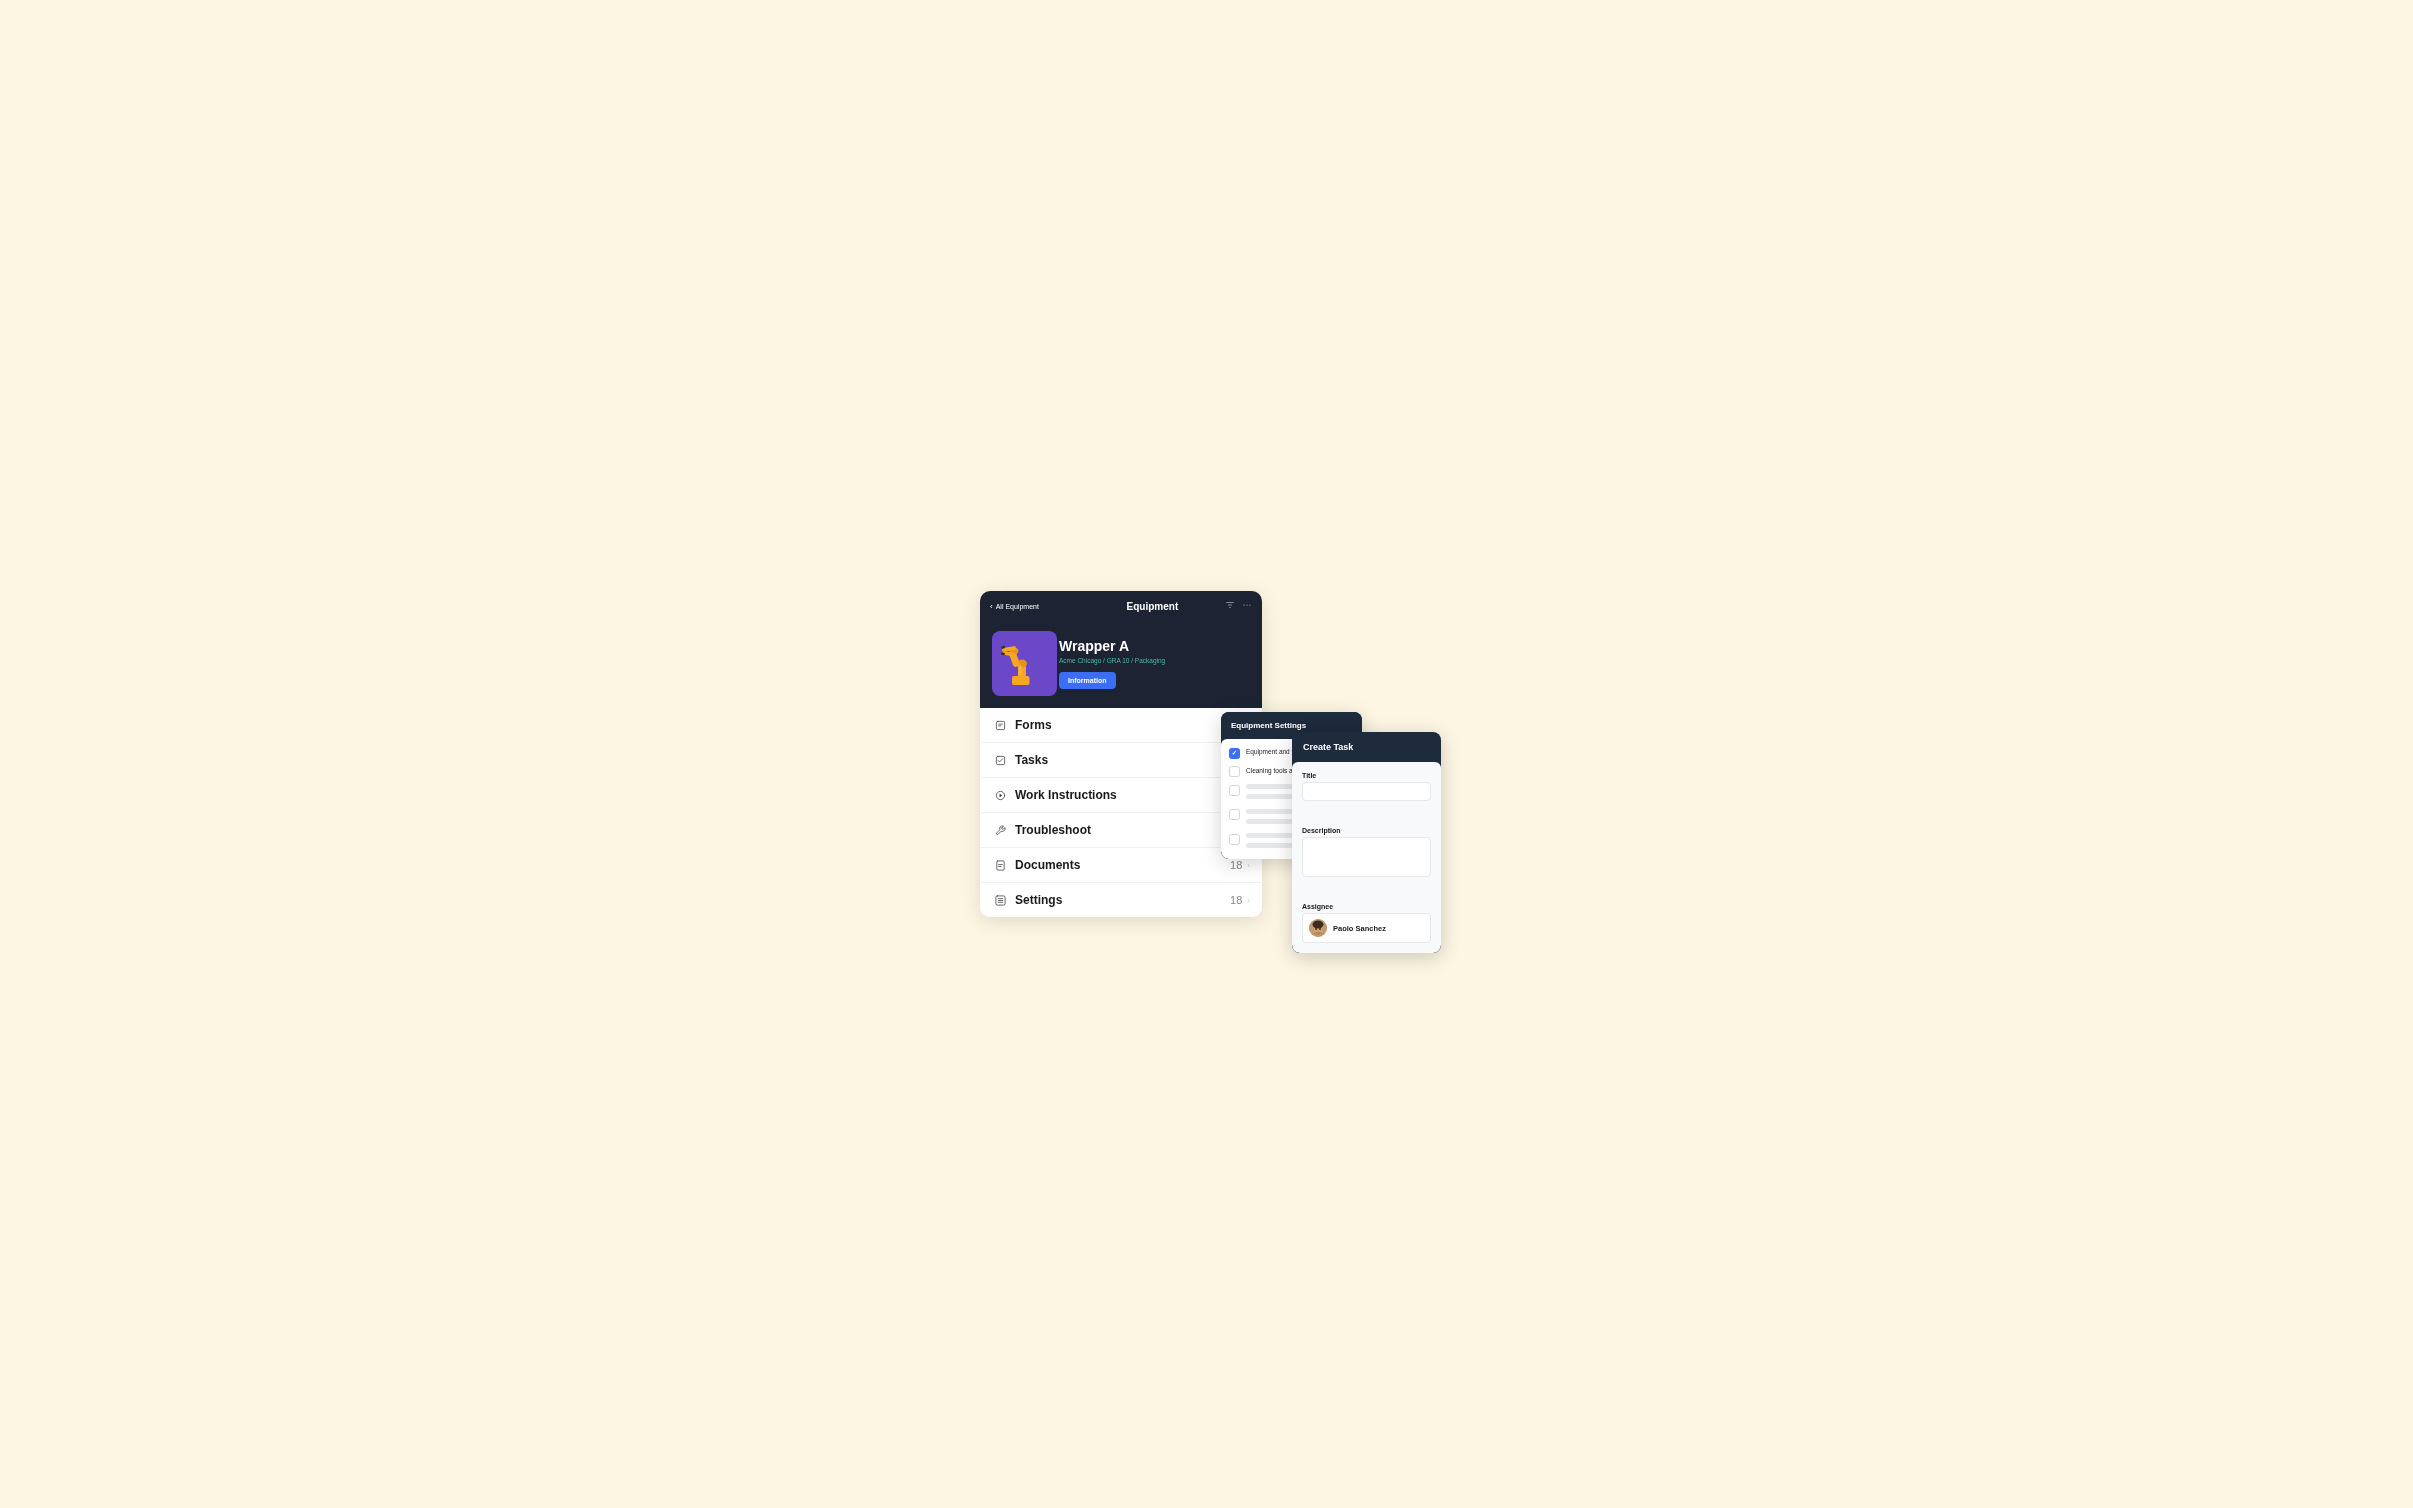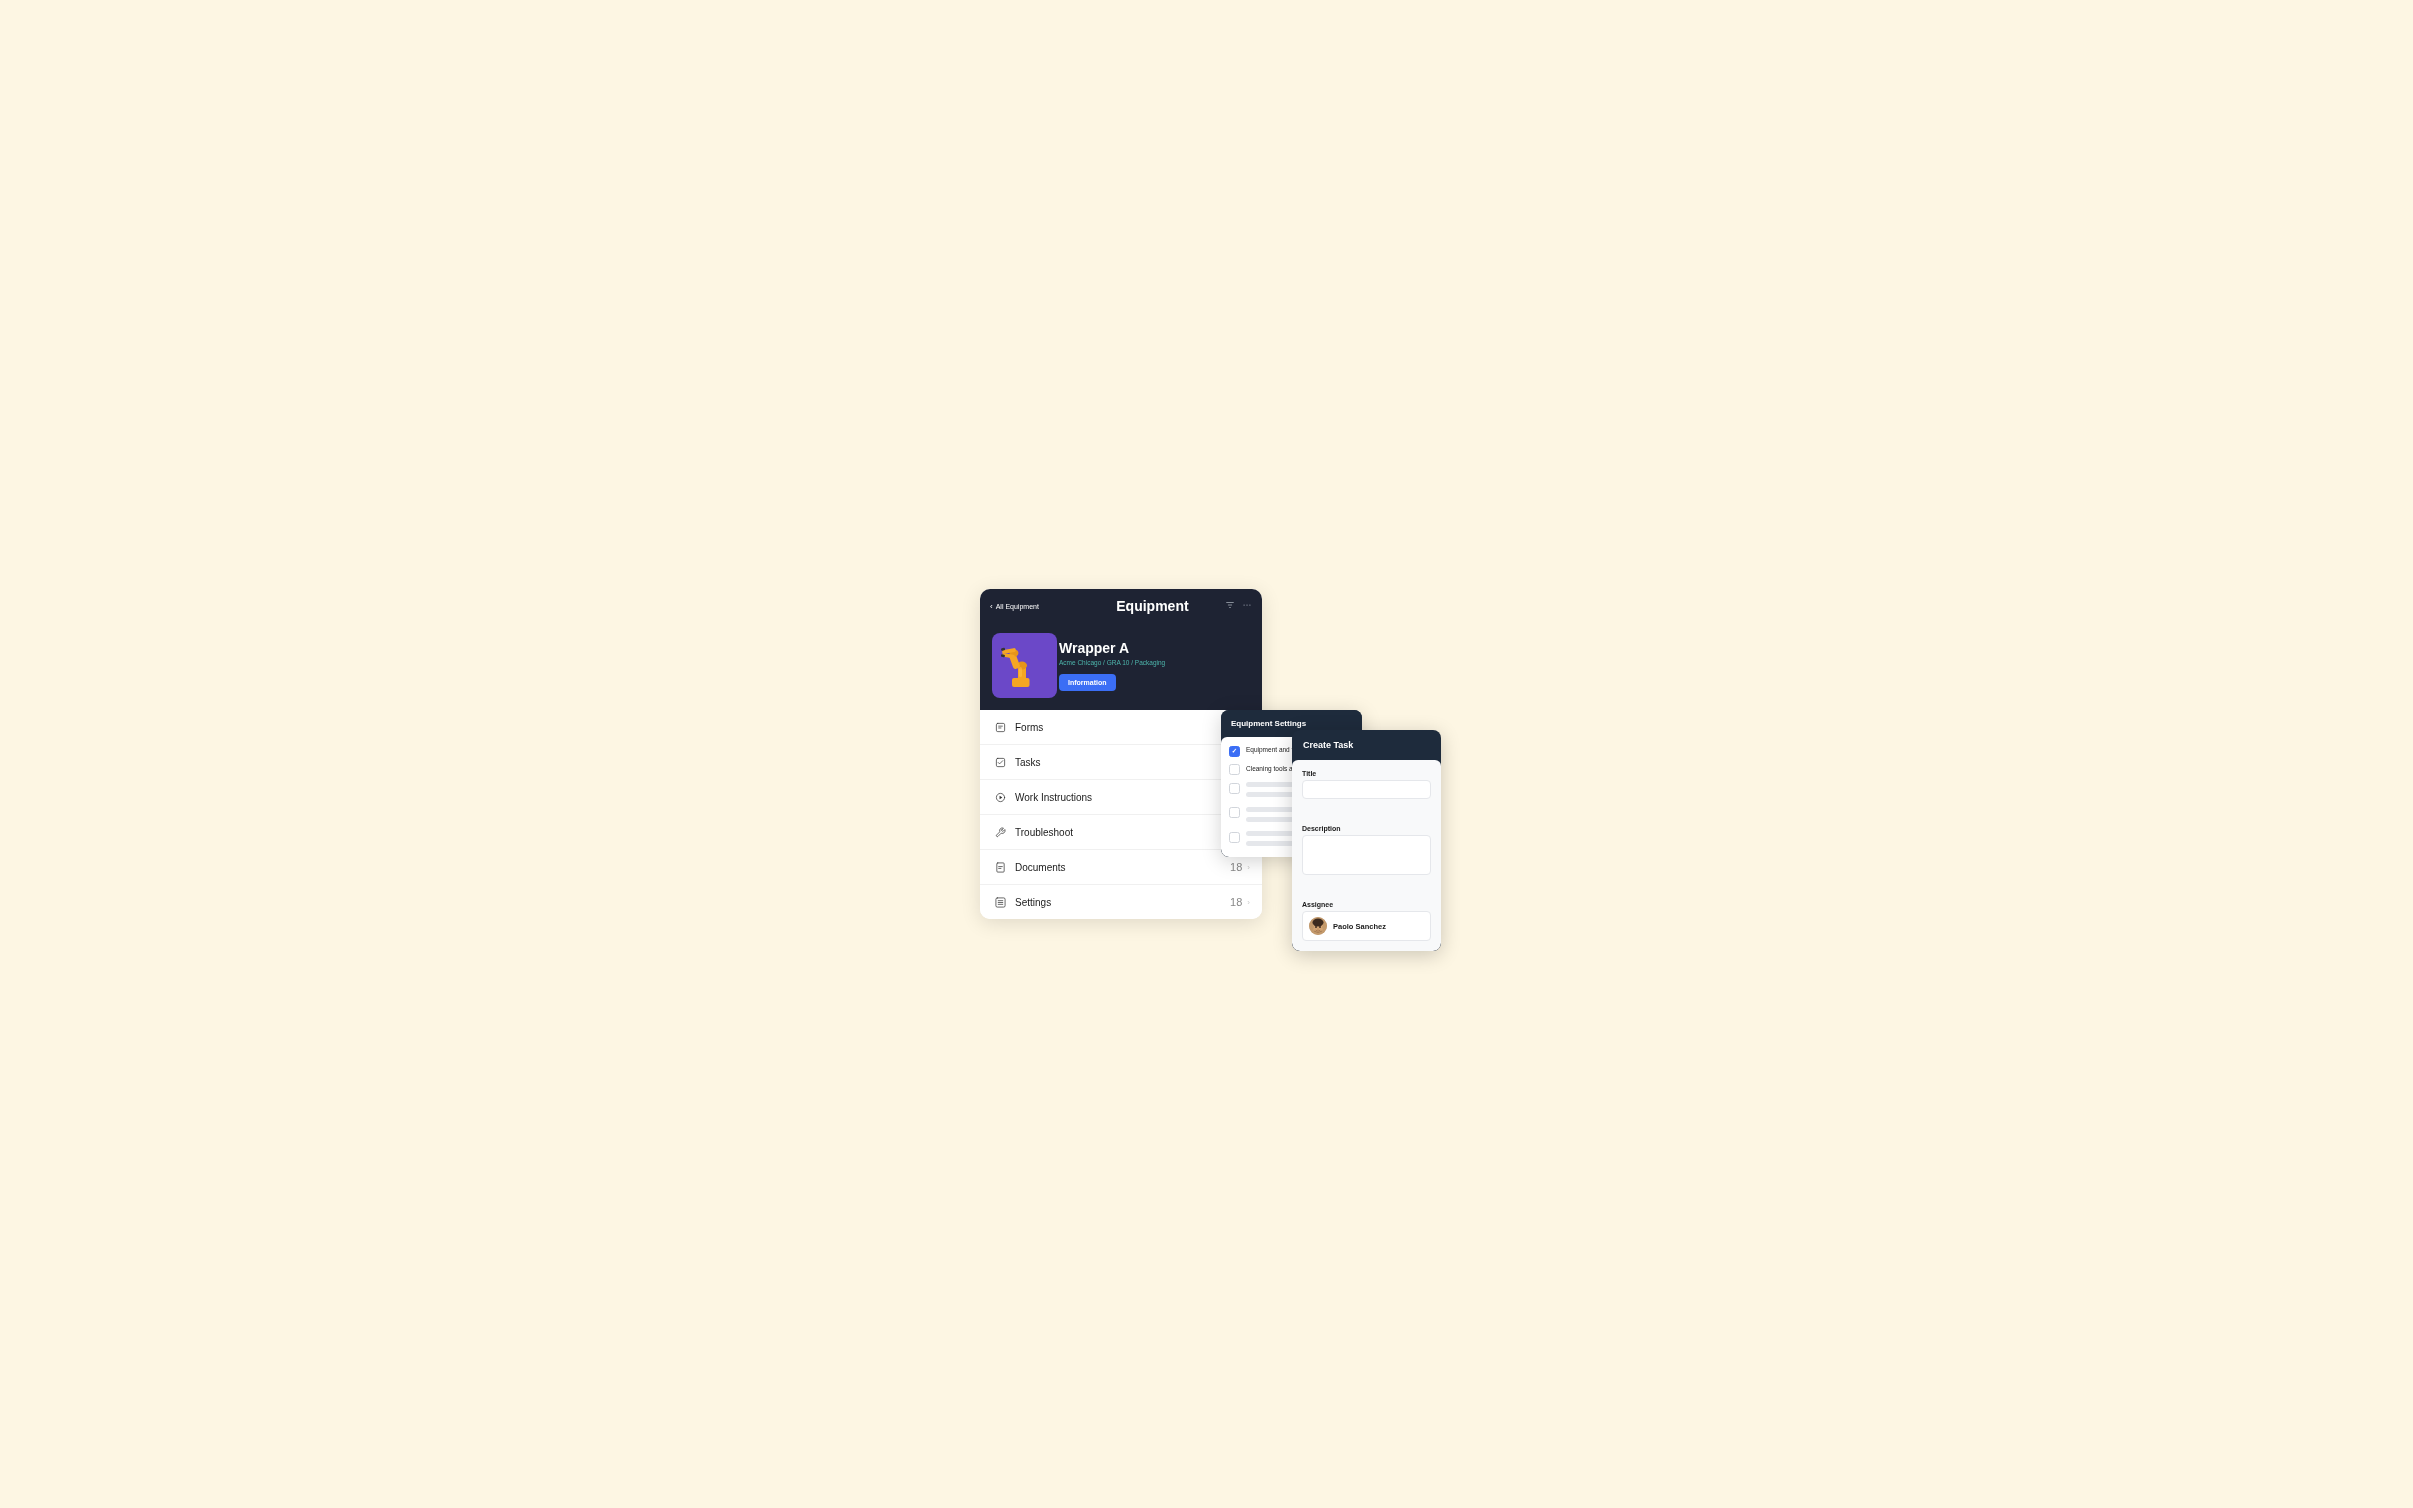--- a/index.html
+++ b/index.html
@@ -49,21 +49,21 @@
       cursor: pointer;
     }
 
     .back-arrow {
       font-size: 8px;
       color: #fff;
     }
 
     .header-title {
       color: #fff;
-      font-size: 14px;
+      font-size: 10px;
       font-weight: 600;
       padding-left: 41px;
     }
 
     .header-actions {
       display: flex;
       gap: 7px;
       align-items: center;
     }
 
@@ -159,22 +159,22 @@
       height: 11px;
       stroke: #333;
       fill: none;
       stroke-width: 1.6;
       stroke-linecap: round;
       stroke-linejoin: round;
     }
 
     .menu-label {
       flex: 1;
-      font-size: 10px;
-      font-weight: 400;
+      font-size: 12px;
+      font-weight: 700;
       color: #1a1a1a;
     }
 
     .menu-count {
       color: #888;
       font-size: 11px;
       margin-right: 5px;
     }
 
     .chevron {

